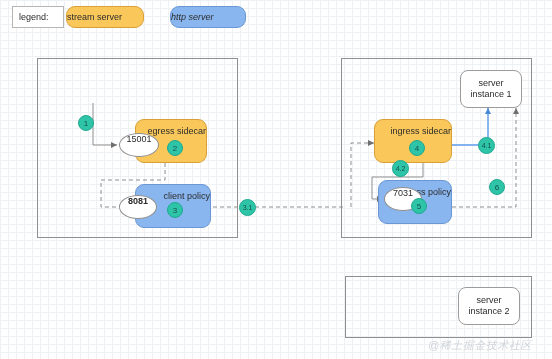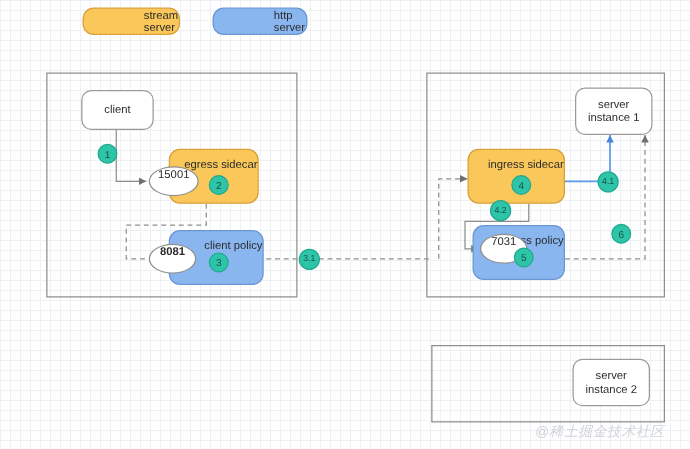--- a/index.html
+++ b/index.html
@@ -75,21 +75,20 @@
 
   .pill {
     position: absolute;
     box-sizing: border-box;
     border-radius: 9px;
     display: flex;
     align-items: center;
     justify-content: flex-start;
     font-size: 9px;
     color: #2b2b2b;
-    padding-left: 48px;
   }
   .pill.stream {
     background: #fac85a;
     border: 1px solid #d9a038;
   }
   .pill.http {
     background: #8ab6ef;
     border: 1px solid #6a97d4;
   }
 
@@ -182,38 +181,36 @@
 
     <path d="M351,207 L351,143 L374,143" fill="none" stroke="#8f8f8f" stroke-width="1" stroke-dasharray="4,3" marker-end="url(#arrGray)"></path>
 
     <path d="M423,163 L423,177 L372,177 L372,199 L383,199" fill="none" stroke="#8f8f8f" stroke-width="1" marker-end="url(#arrGray)"></path>
 
     <path d="M452,145 L488,145 L488,108" fill="none" stroke="#5d9cec" stroke-width="1.4" marker-end="url(#arrBlue)"></path>
 
     <path d="M452,207 L516,207 L516,108" fill="none" stroke="#8f8f8f" stroke-width="1" stroke-dasharray="4,3" marker-end="url(#arrGray)"></path>
   </svg>
 
+  <div class="legend-label" style="left:12px; top:6px; width:52px; height:22px;">legend:</div>
 
   <div class="pill stream" style="left:66px; top:6px; width:78px; height:22px;">
     <span>stream server</span>
   </div>
 
-  <div class="pill http" style="left:170px; top:6px; width:76px; height:22px;">
+  <div class="pill http" style="left:170px; top:6px; width:76px; height:22px;font-style:italic;">
     <span>http server</span>
   </div>
 
   <div class="container-box" style="left:37px; top:58px; width:201px; height:180px;"></div>
 
   <div class="container-box" style="left:341px; top:58px; width:191px; height:180px;"></div>
 
   <div class="container-box" style="left:345px; top:276px; width:187px; height:62px;"></div>
 
-  <div class="node plainbox" style="left:65px; top:72px; width:58px; height:32px;">
-    <span>client</span>
-  </div>
 
   <div class="svcbox stream" style="left:135px; top:119px; width:72px; height:44px;">
     <div class="svc-title">egress sidecar</div>
   </div>
 
   <div class="svcbox http" style="left:135px; top:184px; width:76px; height:44px;">
     <div class="svc-title">client policy</div>
   </div>
 
   <div class="svcbox stream" style="left:374px; top:119px; width:78px; height:44px;">

